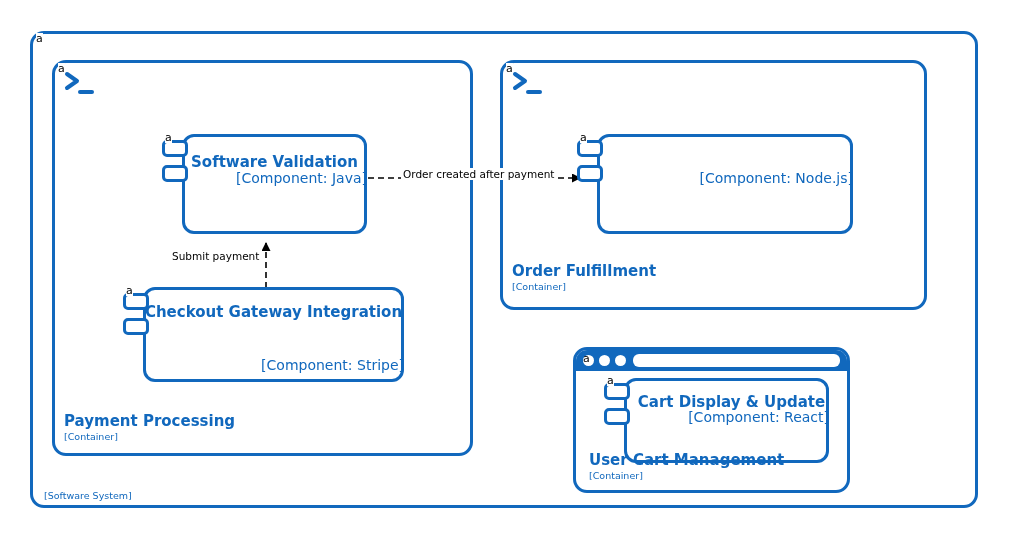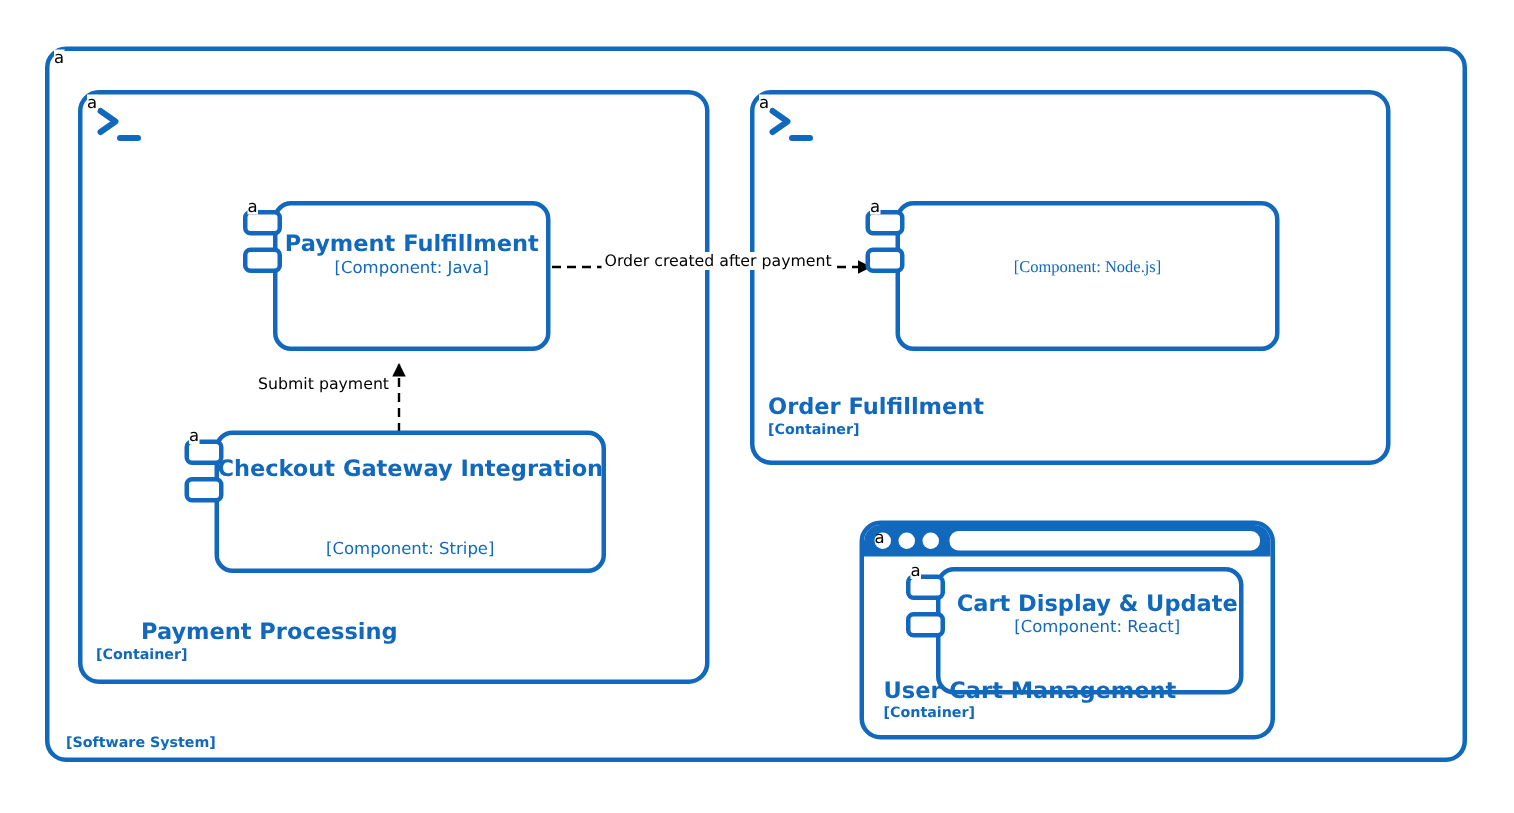--- a/index.html
+++ b/index.html
@@ -36,21 +36,20 @@
     font-size: 15px;
     line-height: 17px;
     white-space: nowrap;
   }
   .boundary-tech {
     position: absolute;
     color: #1168BD;
     font-size: 9.5px;
     line-height: 11px;
     white-space: nowrap;
-    font-weight: bold;
   }
 
   
   .amark {
     position: absolute;
     font-family: "DejaVu Sans", "Liberation Sans", sans-serif;
     font-size: 11px;
     line-height: 11px;
     color: #000000;
     background: #ffffff;
@@ -100,24 +99,24 @@
     font-weight: bold;
     font-size: 15px;
     line-height: 18px;
     white-space: nowrap;
     text-align: center;
     z-index: 22;
   }
   .comp-tech {
     position: absolute;
     color: #1168BD;
-    font-size: 11px;
+    font-size: 14px;
     line-height: 11px;
     white-space: nowrap;
-    text-align: center;
+    text-align: right;
     z-index: 22;
   }
   
   .uml-icon { position: absolute; z-index: 25; }
   .uml-stub {
     position: absolute;
     width: 26px;
     height: 17px;
     border: 3px solid #1168BD;
     border-radius: 5px;
@@ -156,21 +155,21 @@
 
   <div class="boundary" style="left:52px; top:60px; width:421px; height:396px;"></div>
   <div class="amark" style="left:58px; top:63px;">a</div>
 
   <div class="term-icon" style="left:64px; top:69px; width:36px; height:28px;">
     <svg width="36" height="28" viewBox="0 0 36 28">
       <path d="M3 5 L13 12 L3 19" fill="none" stroke="#1168BD" stroke-width="4" stroke-linecap="round" stroke-linejoin="round"></path>
       <line x1="16" y1="23" x2="28" y2="23" stroke="#1168BD" stroke-width="4" stroke-linecap="round"></line>
     </svg>
   </div>
-  <div class="boundary-label" style="left:64px; top:413px;margin-left:30px;">Payment Processing</div>
+  <div class="boundary-label" style="left:64px; top:413px;">Payment Processing</div>
   <div class="boundary-tech" style="left:64px; top:431px;">[Container]</div>
 
   <div class="boundary" style="left:500px; top:60px; width:427px; height:250px;"></div>
   <div class="amark" style="left:506px; top:63px;">a</div>
   <div class="term-icon" style="left:512px; top:69px; width:36px; height:28px;">
     <svg width="36" height="28" viewBox="0 0 36 28">
       <path d="M3 5 L13 12 L3 19" fill="none" stroke="#1168BD" stroke-width="4" stroke-linecap="round" stroke-linejoin="round"></path>
       <line x1="16" y1="23" x2="28" y2="23" stroke="#1168BD" stroke-width="4" stroke-linecap="round"></line>
     </svg>
   </div>
@@ -188,39 +187,39 @@
   <div class="amark" style="left:583px; top:353px; background:transparent; z-index:7;">a</div>
   <div class="boundary-label" style="left:589px; top:452px; z-index:26;">User Cart Management</div>
   <div class="boundary-tech" style="left:589px; top:470px; z-index:26;">[Container]</div>
 
   <div class="component" style="left:182px; top:134px; width:185px; height:100px;"></div>
   <div class="uml-icon" style="left:162px; top:140px; width:34px; height:50px;">
     <div class="uml-stub" style="left:0px; top:0px;"></div>
     <div class="uml-stub" style="left:0px; top:25px;"></div>
   </div>
   <div class="amark" style="left:165px; top:132px;">a</div>
-  <div class="comp-title" style="left:182px; top:153px; width:185px;">Payment Fulfillment</div>
+  <div class="comp-title" style="left:182px; top:153px; width:185px;">Software Validation</div>
   <div class="comp-tech" style="left:182px; top:173px; width:185px;">[Component: Java]</div>
 
   <div class="component" style="left:143px; top:287px; width:261px; height:95px;"></div>
   <div class="uml-icon" style="left:123px; top:293px; width:34px; height:50px;">
     <div class="uml-stub" style="left:0px; top:0px;"></div>
     <div class="uml-stub" style="left:0px; top:25px;"></div>
   </div>
   <div class="amark" style="left:126px; top:285px;">a</div>
   <div class="comp-title" style="left:143px; top:303px; width:261px;">Checkout Gateway Integration</div>
   <div class="comp-tech" style="left:143px; top:323px; width:261px;margin-top:37px;">[Component: Stripe]</div>
 
   <div class="component" style="left:597px; top:134px; width:256px; height:100px;"></div>
   <div class="uml-icon" style="left:577px; top:140px; width:34px; height:50px;">
     <div class="uml-stub" style="left:0px; top:0px;"></div>
     <div class="uml-stub" style="left:0px; top:25px;"></div>
   </div>
   <div class="amark" style="left:580px; top:132px;">a</div>
-  <div class="comp-tech" style="left:597px; top:173px; width:256px;font-family:Liberation Serif, serif;">[Component: Node.js]</div>
+  <div class="comp-tech" style="left:597px; top:173px; width:256px;">[Component: Node.js]</div>
 
   <div class="component" style="left:624px; top:378px; width:205px; height:85px;
               background:transparent;"></div>
   <div class="uml-icon" style="left:604px; top:383px; width:34px; height:50px;">
     <div class="uml-stub" style="left:0px; top:0px;"></div>
     <div class="uml-stub" style="left:0px; top:25px;"></div>
   </div>
   <div class="amark" style="left:607px; top:375px;">a</div>
   <div class="comp-title" style="left:634px; top:393px; width:195px;">Cart Display &amp; Update</div>
   <div class="comp-tech" style="left:634px; top:412px; width:195px;">[Component: React]</div>

